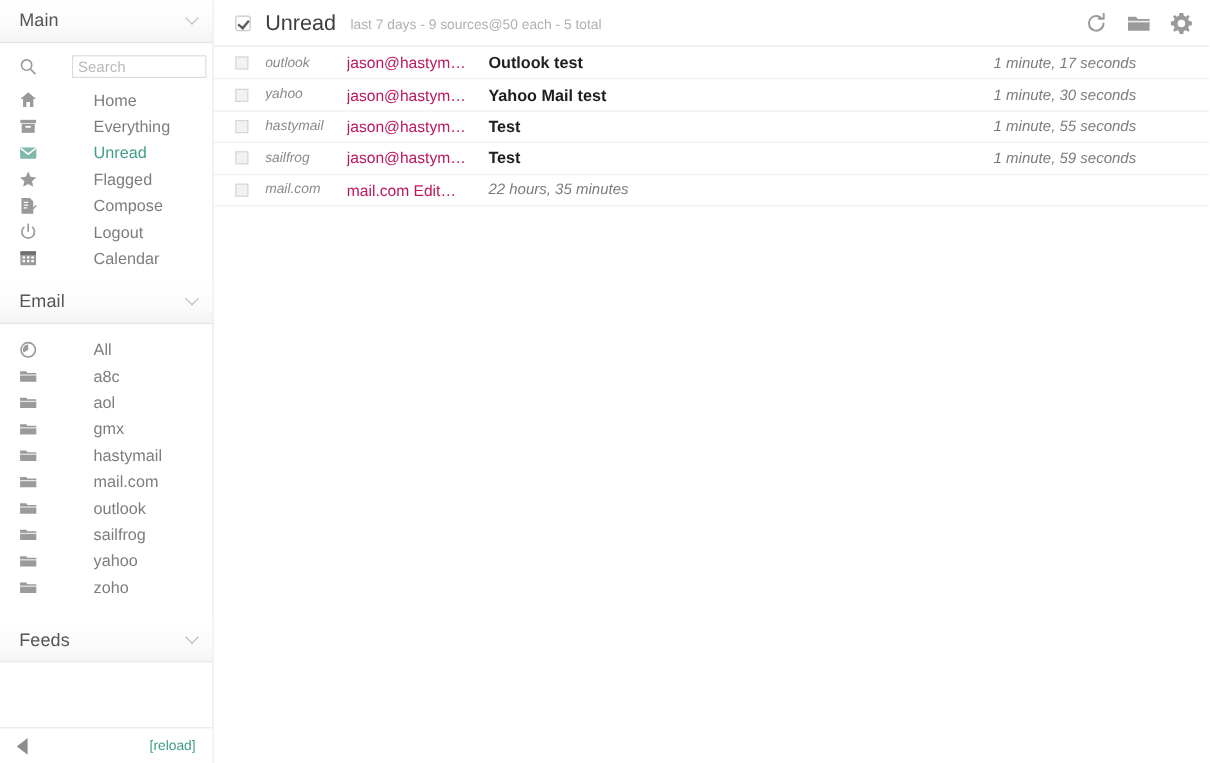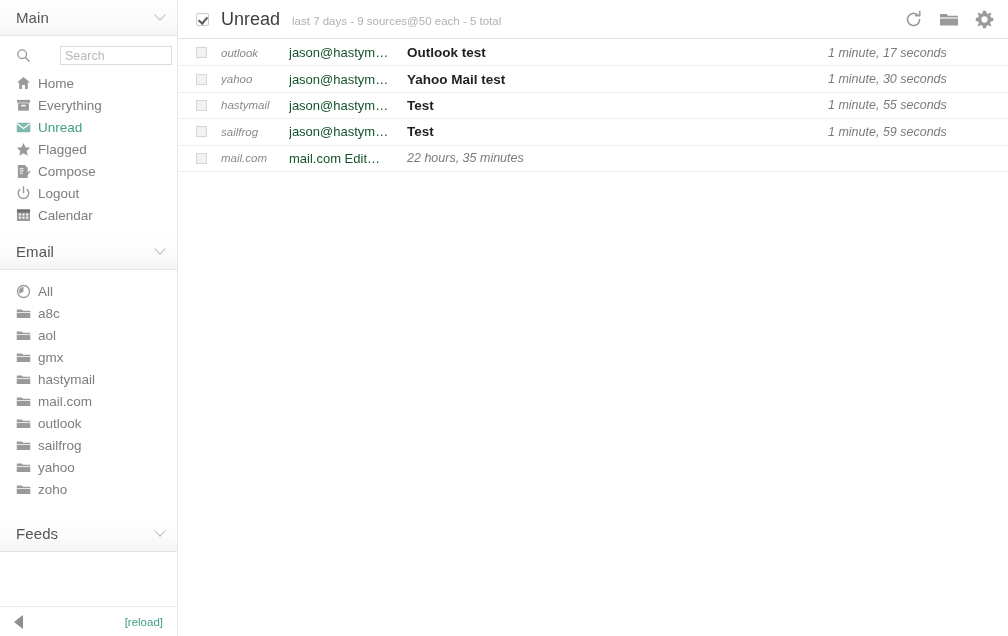--- a/index.html
+++ b/index.html
@@ -78,20 +78,21 @@
     align-items: center;
     justify-content: flex-start;
     color: #9a9a9a;
   }
   .nav-ico svg { display: block; }
   .nav-label {
     font-size: 13.5px;
     color: #7d7d7d;
     padding-left: 2px;
     white-space: nowrap;
+    margin-left: 40px;
   }
   .nav-row.active .nav-label { color: #3f9e86; }
   .nav-row.active .nav-ico { color: #7fb8ab; }
 
   
   .search-row {
     height: 24px;
     display: flex;
     align-items: flex-start;
     padding-left: 16px;
@@ -223,21 +224,21 @@
     font-size: 11.5px;
     font-style: italic;
     color: #8a8a8a;
     white-space: nowrap;
     overflow: hidden;
     text-overflow: ellipsis;
   }
   .col-from {
     flex: 0 0 118px;
     font-size: 13px;
-    color: #14532d;
+    color: #be185d;
     white-space: nowrap;
     overflow: hidden;
     text-overflow: ellipsis;
     padding-right: 8px;
   }
   .col-subject {
     flex: 1 1 auto;
     font-size: 13.5px;
     color: #1f1f1f;
     font-weight: bold;

